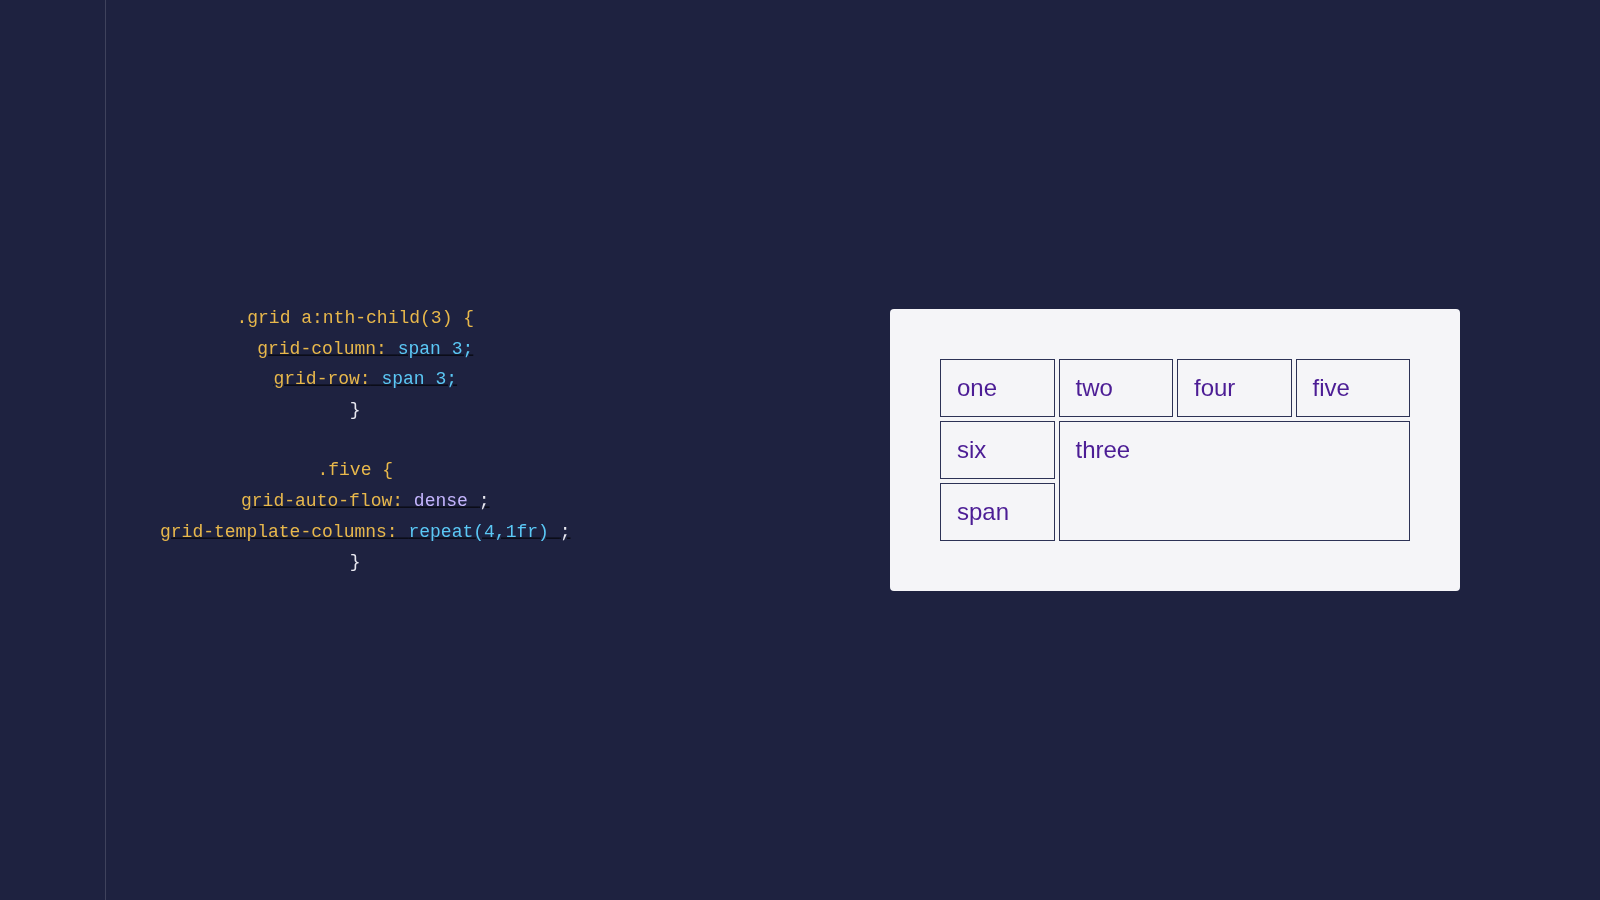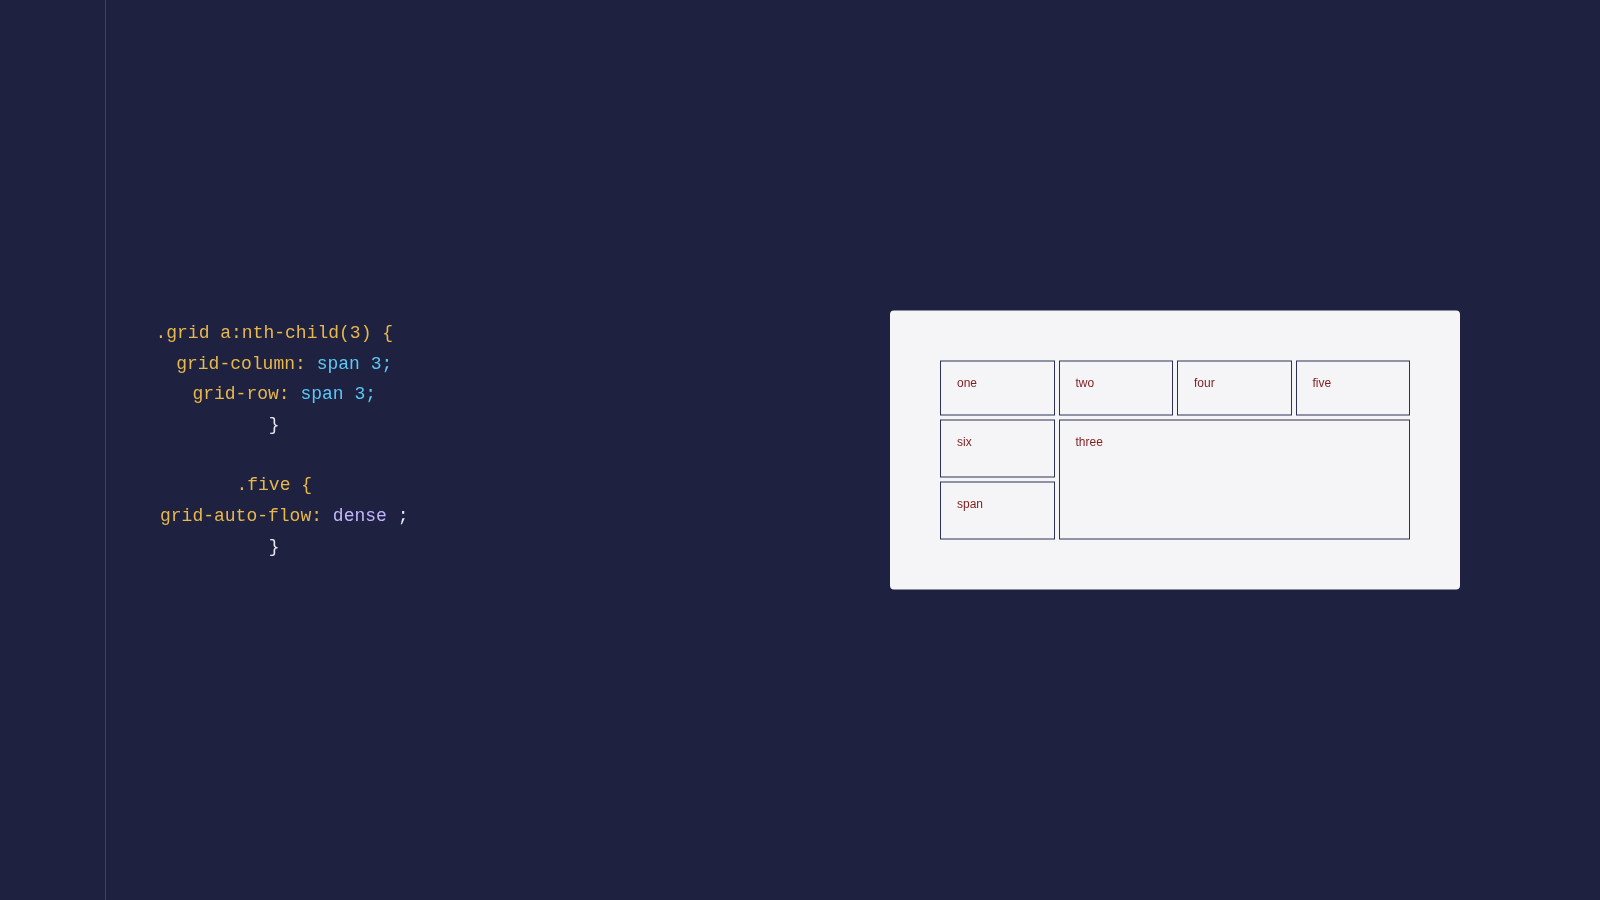--- a/index.html
+++ b/index.html
@@ -67,20 +67,21 @@
     .color-value-orange {
       color: #c4b5fd;
     }
 
     .code-line {
       display: block;
     }
 
     .indent {
       padding-left: 20px;
+      text-decoration: underline;
     }
 
     
     .demo-panel {
       position: absolute;
       right: 140px;
       top: 50%;
       transform: translateY(-50%);
       background-color: #f5f5f8;
       padding: 50px;
@@ -93,22 +94,22 @@
       grid-template-columns: repeat(4, 1fr);
       grid-auto-flow: dense;
       gap: 4px;
     }
 
     .grid-item {
       border: 1.5px solid #2d3256;
       background-color: #f5f5f8;
       padding: 14px 16px;
       font-family: Arial, sans-serif;
-      font-size: 12px;
-      color: #7f1d1d;
+      font-size: 24px;
+      color: #4c1d95;
       min-height: 55px;
       display: flex;
       align-items: flex-start;
     }
 
     .item-three {
       grid-column: span 3;
       grid-row: span 2;
       min-height: 120px;
       align-items: flex-start;
@@ -137,20 +138,26 @@
   </div>
 
   <div class="code-block">
     <span class="code-line color-selector">.five {</span>
     <span class="code-line indent">
       <span class="color-property">grid-auto-flow:</span>
       <span class="color-white"> </span>
       <span class="color-value-orange">dense</span>
       <span class="color-white">;</span>
     </span>
+    <span class="code-line indent">
+      <span class="color-property">grid-template-columns:</span>
+      <span class="color-white"> </span>
+      <span class="color-value-blue">repeat(4,1fr)</span>
+      <span class="color-white">;</span>
+    </span>
     <span class="code-line color-white">}</span>
   </div>
 
 </div>
 
 <div class="demo-panel">
   <div class="grid-demo">
 
     <div class="grid-item">
       <span>one</span>

